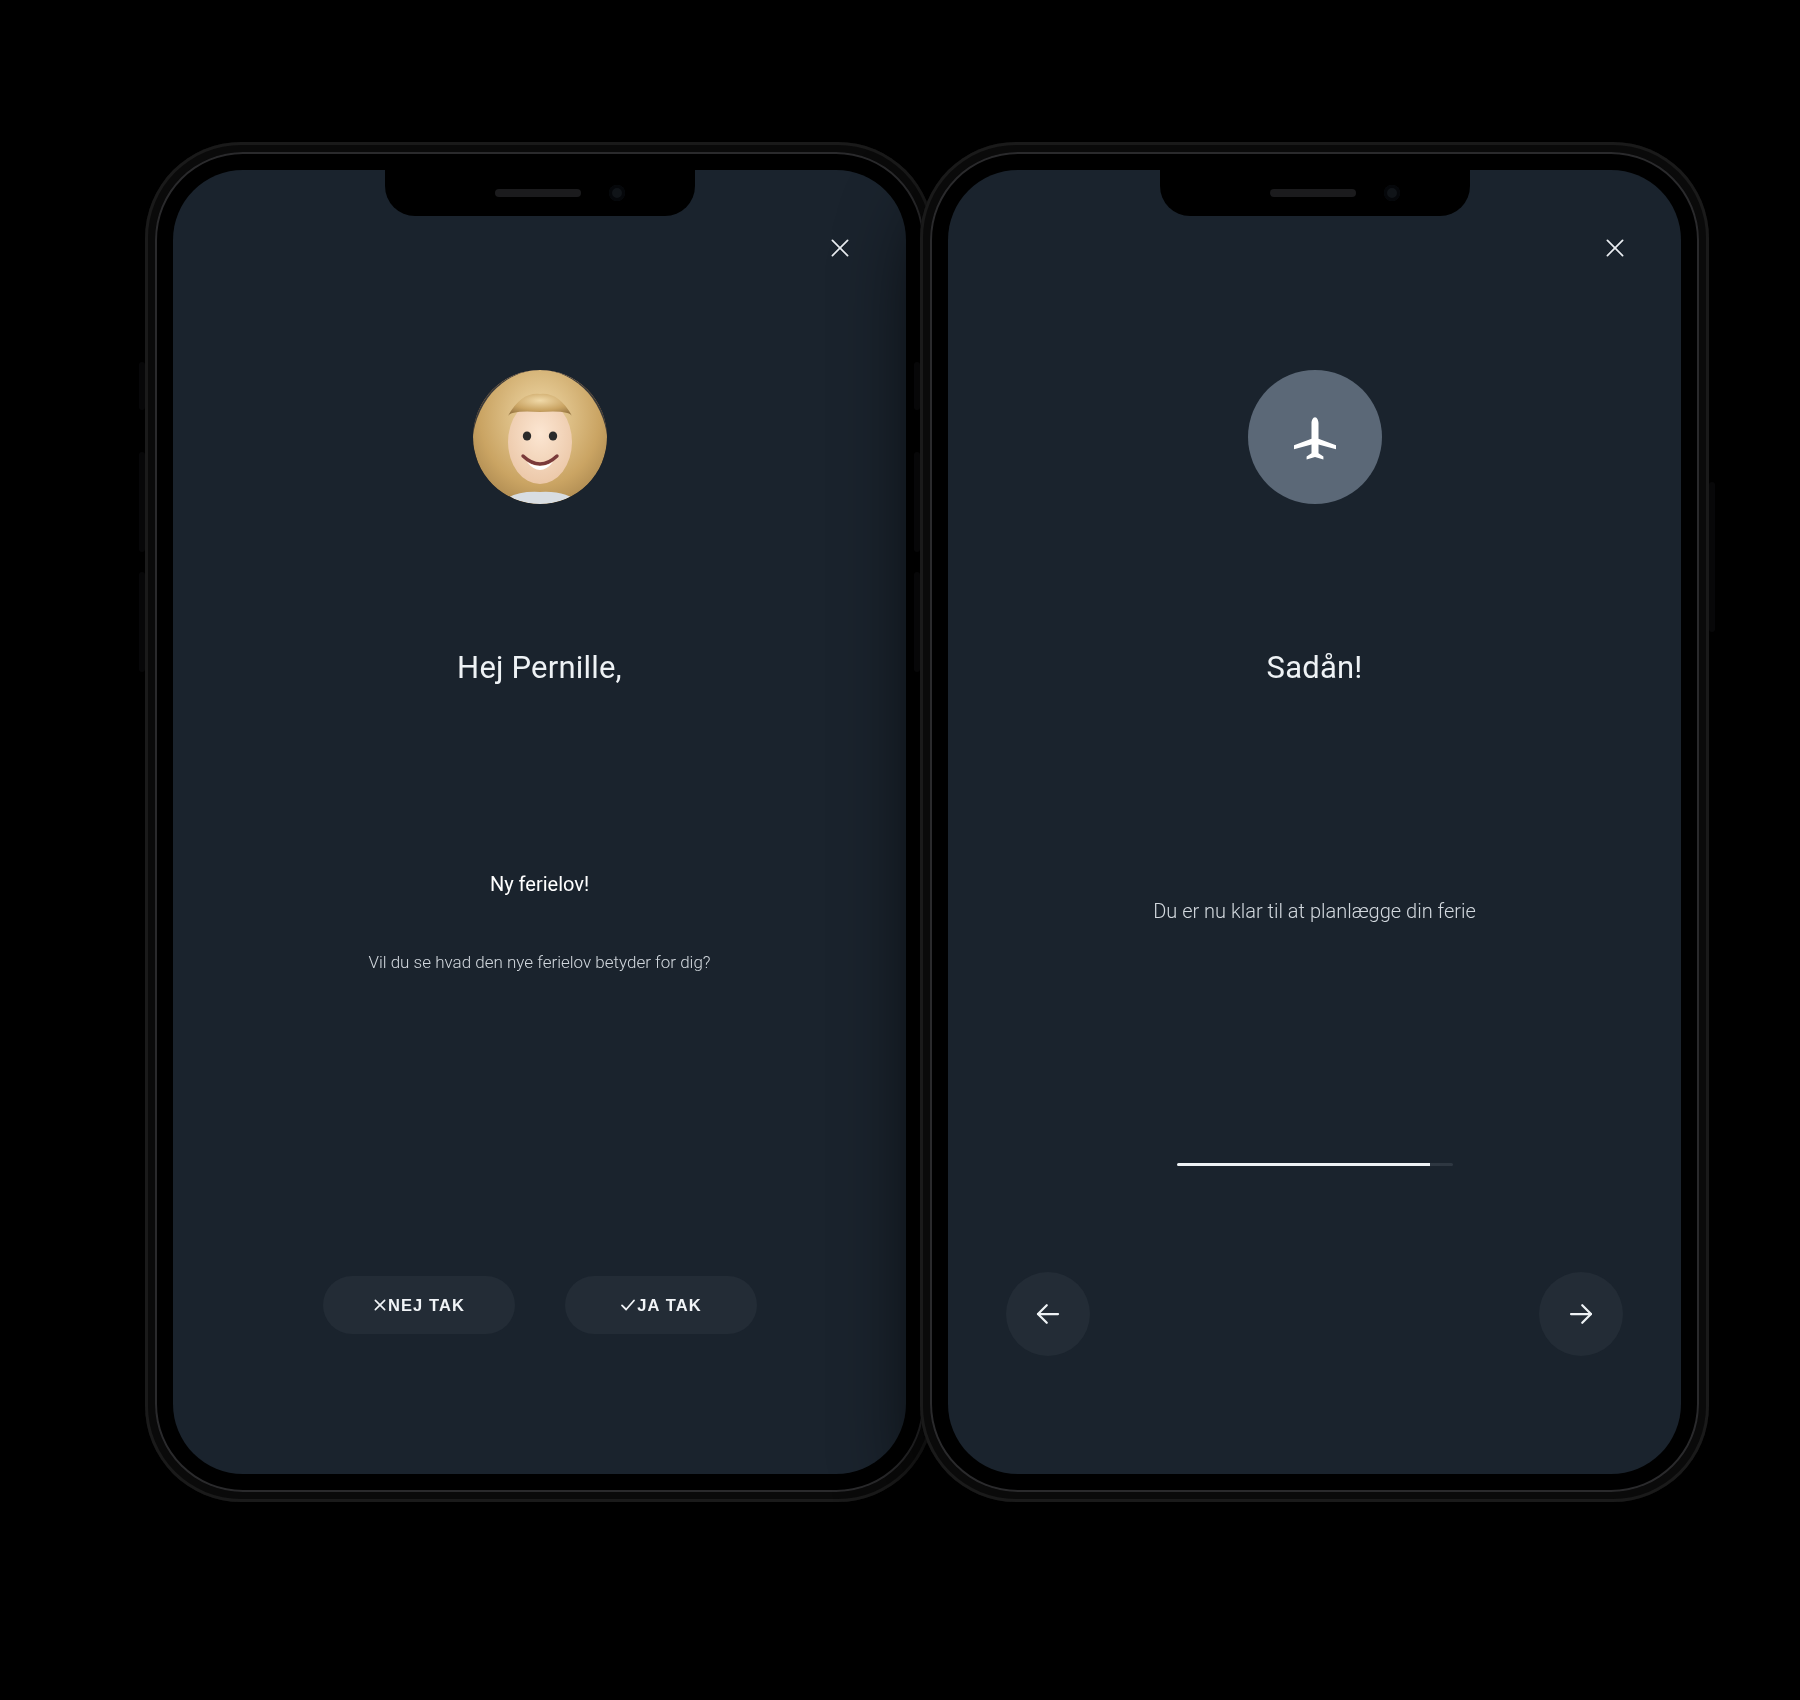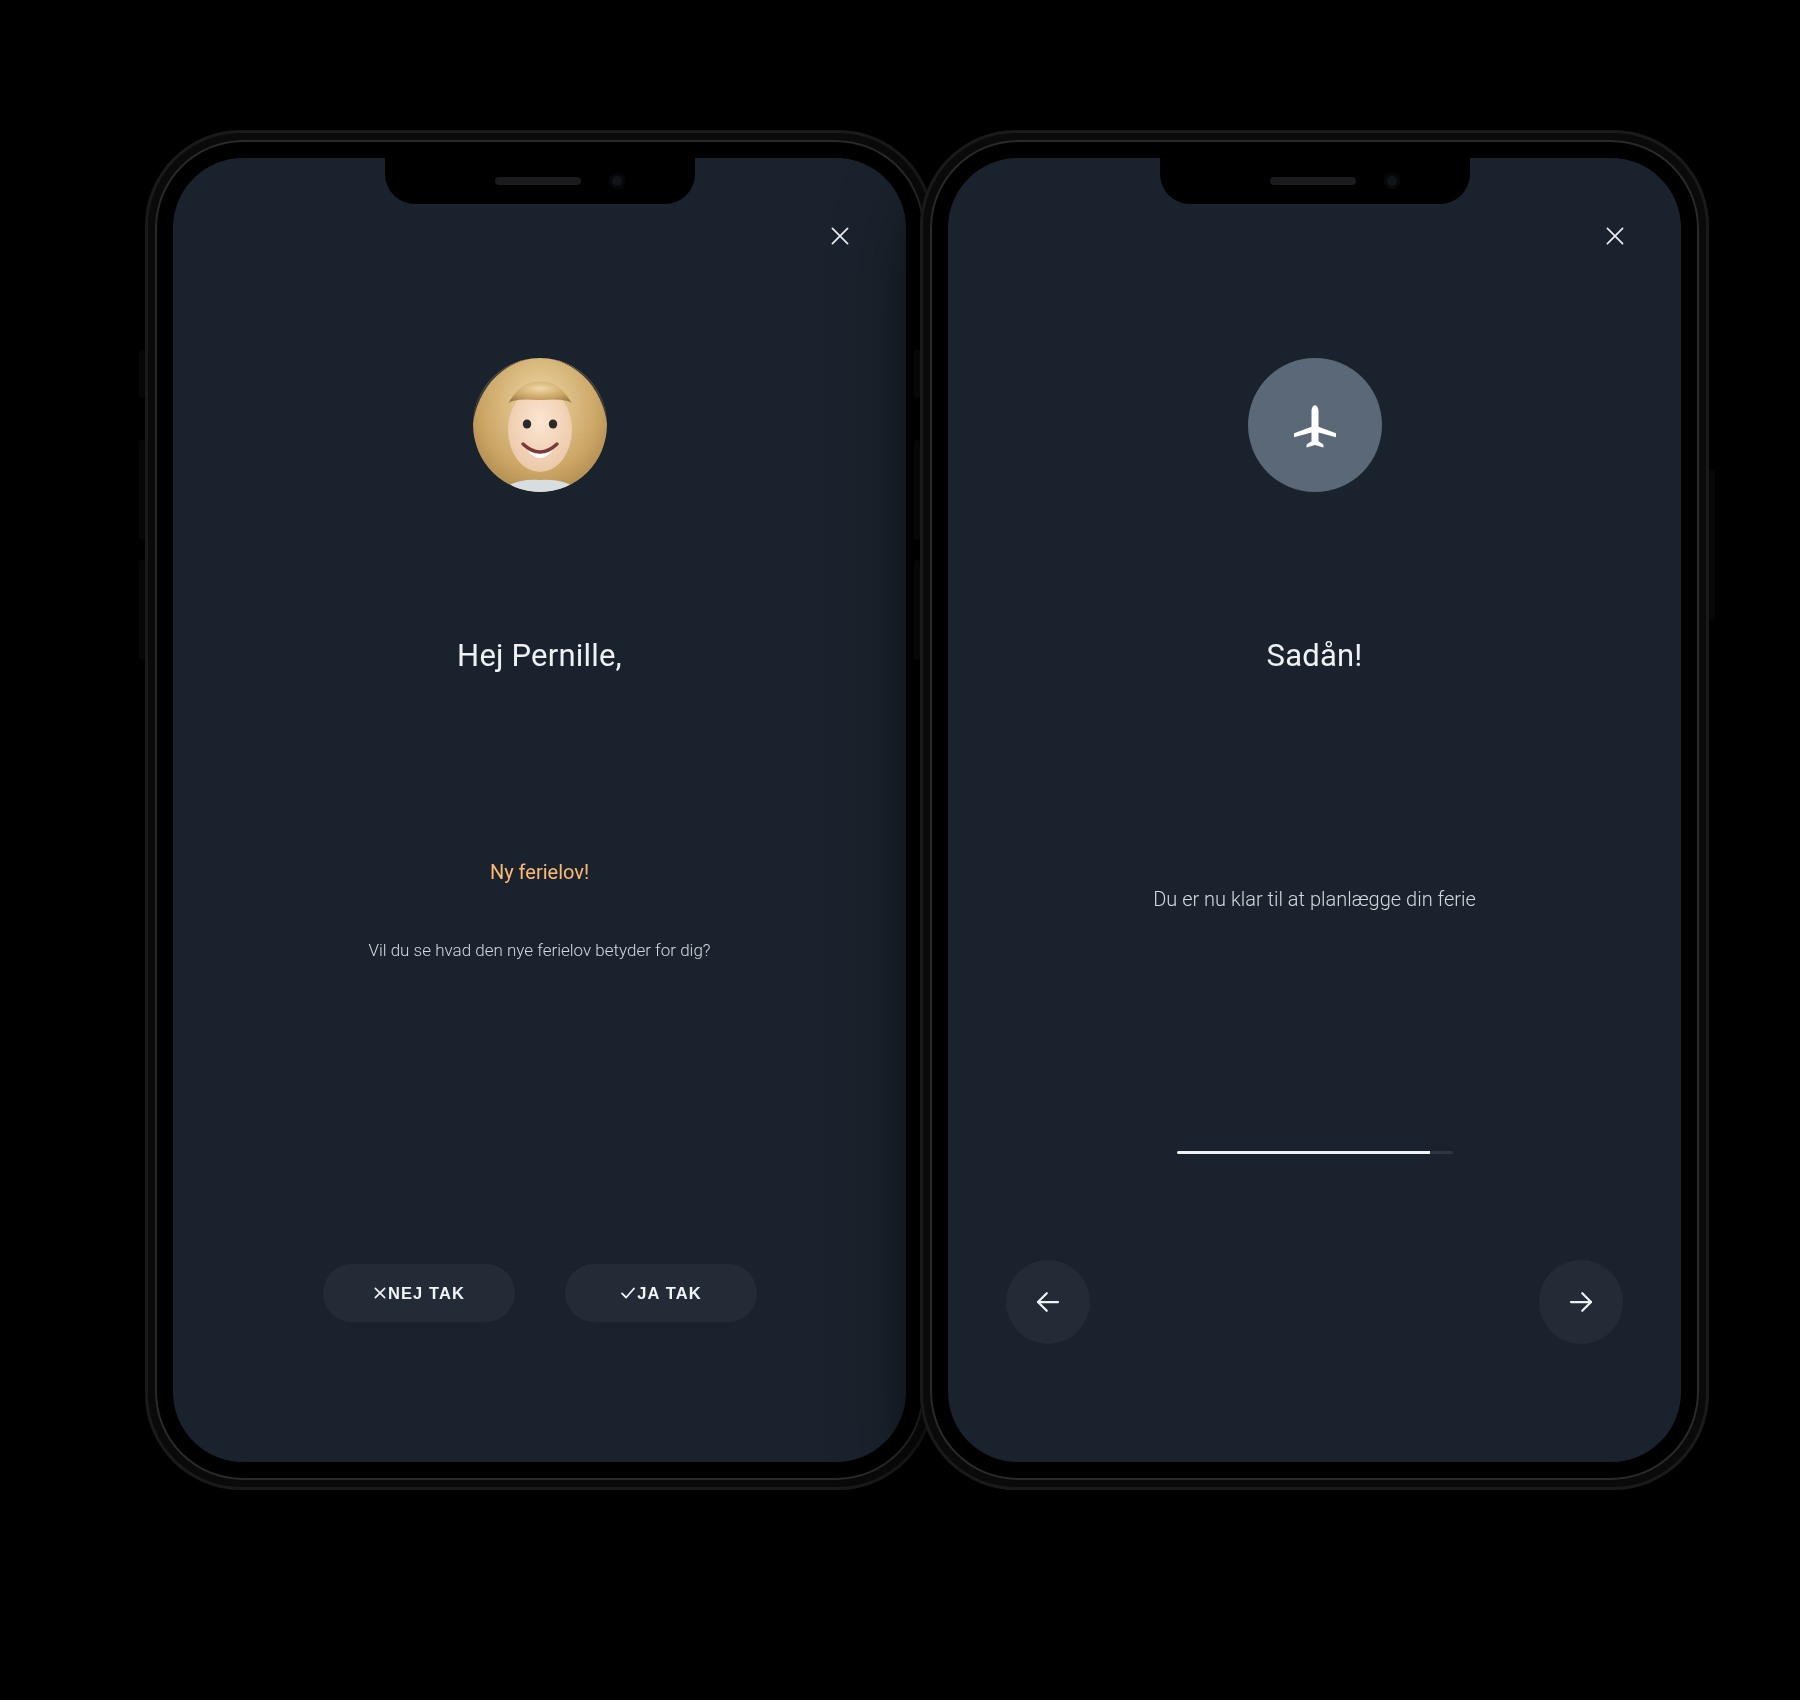--- a/index.html
+++ b/index.html
@@ -12,21 +12,21 @@
   }
   .stage {
     width: 1800px;
     height: 1700px;
     position: relative;
   }
   .phone {
     position: absolute;
     width: 789px;
     height: 1360px;
-    top: 130px;
+    top: 142px;
   }
   .phone.left { left: 145px; }
   .phone.right { left: 920px; }
 
   
   .frame-outer {
     position: absolute;
     inset: 0;
     border-radius: 96px;
     background: #0a0a0a;
@@ -150,21 +150,21 @@
     font-weight: 400;
     color: #eef2f5;
     letter-spacing: 0.2px;
     text-align: center;
   }
 
   .sub1 {
     margin-top: 186px;
     font-size: 20px;
     font-weight: 400;
-    color: #fdba74;
+    color: #ffffff;
     text-align: center;
   }
   .sub2 {
     margin-top: 54px;
     font-size: 17px;
     font-weight: 300;
     color: #d2d8de;
     text-align: center;
     line-height: 1.5;
     max-width: 520px;

